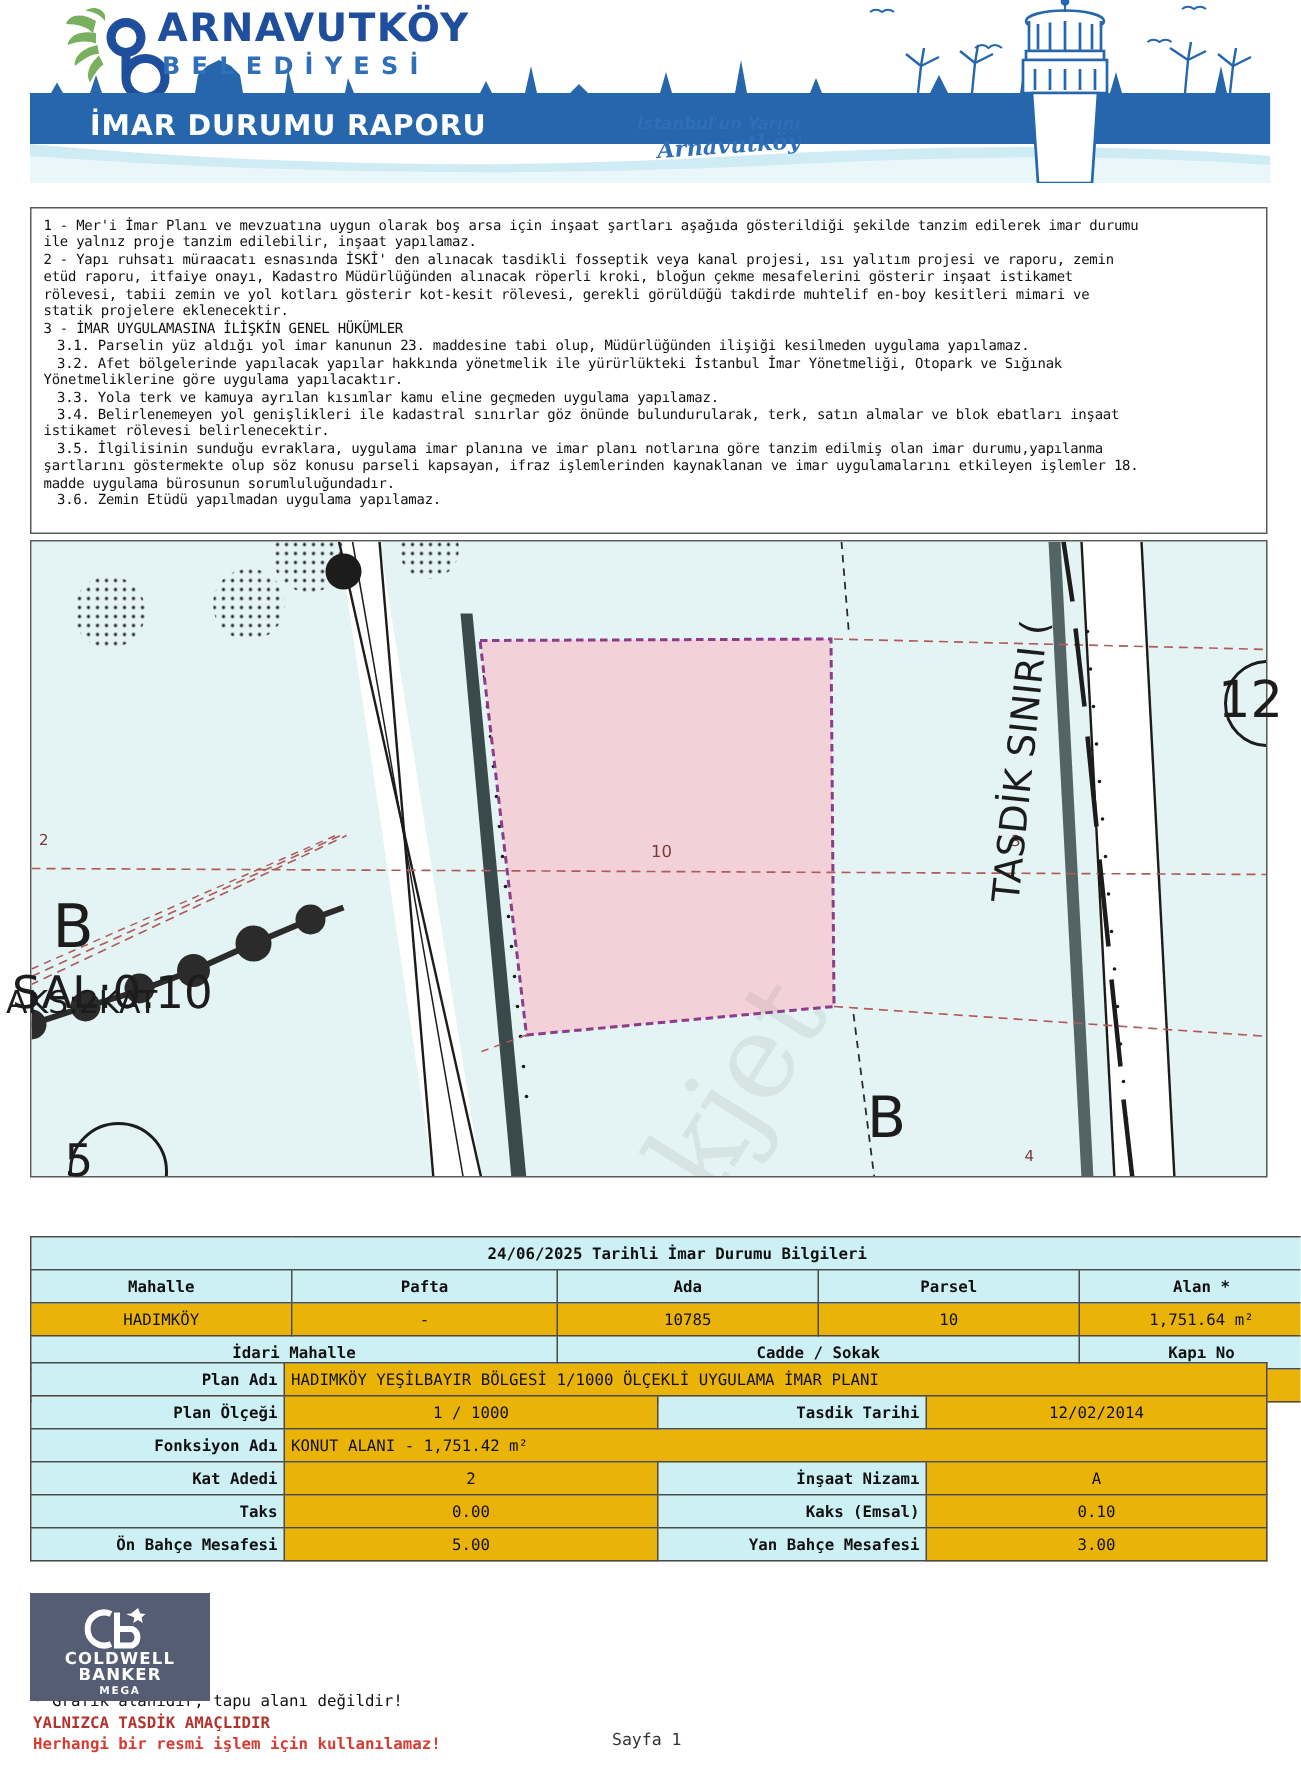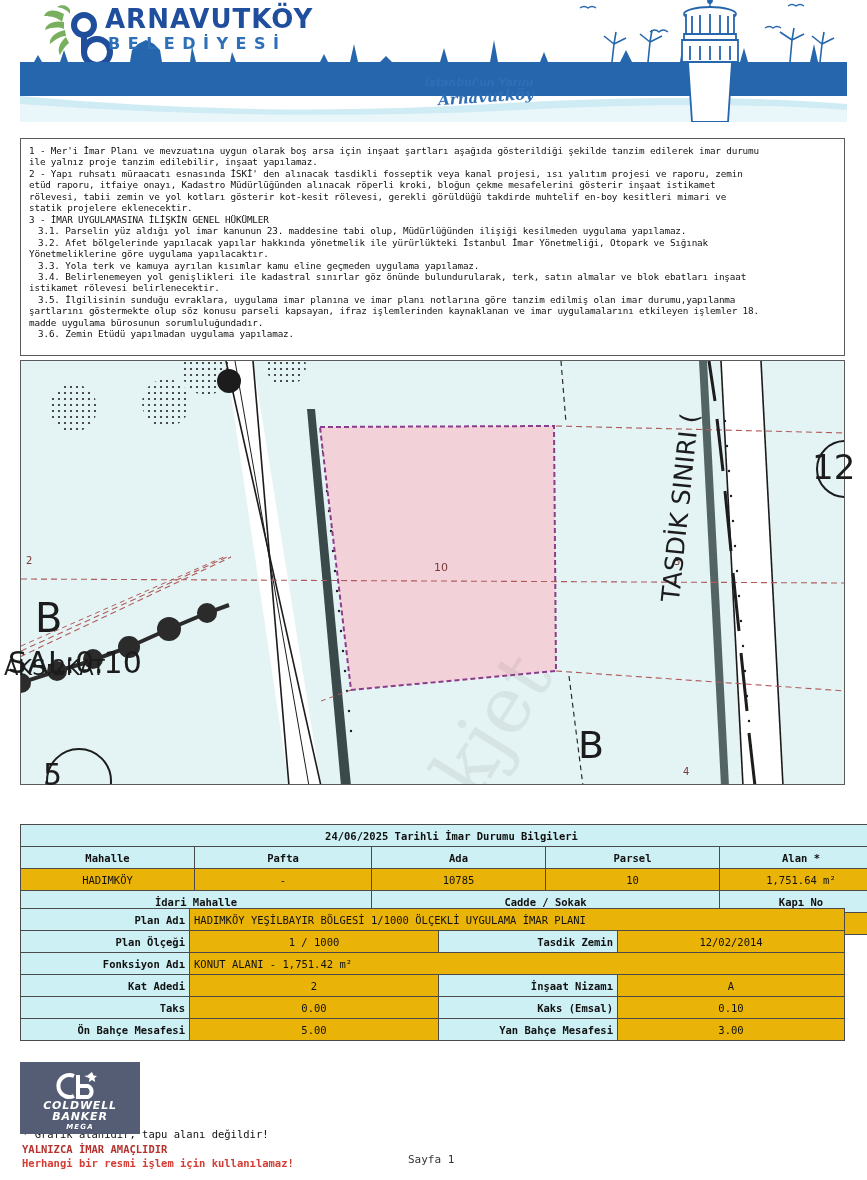--- a/index.html
+++ b/index.html
@@ -106,21 +106,21 @@
   .ttl{background:#cdf0f5;font-weight:bold;font-size:13.5px;height:23px;}
   .rlab{text-align:right !important;background:#cdf0f5;font-weight:bold;}
   .lval{text-align:left !important;}
 
   #t1{left:20px;top:824px;width:863px;}
   #t2{left:20px;top:908px;width:825px;}
 
   
   .cb-logo{
     position:absolute;left:20px;top:1062px;width:120px;height:72px;
-    background:#545d73;overflow:hidden;font-style:italic;
+    background:#545d73;overflow:hidden;
   }
   .cb-n1,.cb-n2,.cb-n3{
     position:absolute;left:0;right:0;text-align:center;color:#fff;
     font-family:"DejaVu Sans","Liberation Sans",sans-serif;font-weight:bold;
   }
   .cb-n1{top:37px;font-size:11px;letter-spacing:.8px;}
   .cb-n2{top:48px;font-size:11px;letter-spacing:.8px;}
   .cb-n3{top:61px;font-size:7px;letter-spacing:1.2px;}
 
   .foot-note{
@@ -194,20 +194,21 @@
         <path d="M630 32 q5 -4 9 0 q4 -4 9 0"></path>
         <path d="M560 8 q4 -3 8 0 q4 -3 8 0"></path>
         <path d="M745 28 q4 -3 8 0 q4 -3 8 0"></path>
         <path d="M768 6 q4 -3 8 0 q4 -3 8 0"></path>
       </g>
 
       <path d="M0 62 L827 62 L827 96 L0 96 Z" fill="#2566ad" opacity="0"></path>
     </svg>
     <div class="hdr-logo-text">ARNAVUTKÖY</div>
     <div class="hdr-logo-sub">BELEDİYESİ</div>
+    <div class="hdr-title">İMAR DURUMU RAPORU</div>
     <div class="hdr-slogan1">İstanbul'un Yarını</div>
     <div class="hdr-slogan2">Arnavutköy</div>
   </div>
 
   <div class="notes">
     <p>1 - Mer'i İmar Planı ve mevzuatına uygun olarak boş arsa için inşaat şartları aşağıda gösterildiği şekilde tanzim edilerek imar durumu</p>
     <p>ile yalnız proje tanzim edilebilir, inşaat yapılamaz.</p>
     <p>2 - Yapı ruhsatı müraacatı esnasında İSKİ' den alınacak tasdikli fosseptik veya kanal projesi, ısı yalıtım projesi ve raporu, zemin</p>
     <p>etüd raporu, itfaiye onayı, Kadastro Müdürlüğünden alınacak röperli kroki, bloğun çekme mesafelerini gösterir inşaat istikamet</p>
     <p>rölevesi, tabii zemin ve yol kotları gösterir kot-kesit rölevesi, gerekli görüldüğü takdirde muhtelif en-boy kesitleri mimari ve</p>
@@ -382,21 +383,21 @@
 
   <table class="tbl" id="t2">
     <tbody>
         <tr>
       <td class="rlab" style="width:160px">Plan Adı</td>
       <td class="wt lval" colspan="3">HADIMKÖY YEŞİLBAYIR BÖLGESİ 1/1000 ÖLÇEKLİ UYGULAMA İMAR PLANI</td>
     </tr>
     <tr>
       <td class="rlab">Plan Ölçeği</td>
       <td class="wt" style="width:240px">1 / 1000</td>
-      <td class="rlab" style="width:170px">Tasdik Zemin</td>
+      <td class="rlab" style="width:170px">Tasdik Tarihi</td>
       <td class="wt">12/02/2014</td>
     </tr>
     <tr>
       <td class="rlab">Fonksiyon Adı</td>
       <td class="wt lval" colspan="3">KONUT ALANI  - 1,751.42 m²</td>
     </tr>
     <tr>
       <td class="rlab">Kat Adedi</td>
       <td class="wt">2</td>
       <td class="rlab">İnşaat Nizamı</td>
@@ -411,21 +412,21 @@
     <tr>
       <td class="rlab">Ön Bahçe Mesafesi</td>
       <td class="wt">5.00</td>
       <td class="rlab">Yan Bahçe Mesafesi</td>
       <td class="wt">3.00</td>
     </tr>
   </tbody>
     </table>
 
   <div class="foot-note">* Grafik alanıdır, tapu alanı değildir!</div>
-  <div class="foot-w1">YALNIZCA İMAR AMAÇLIDIR</div>
+  <div class="foot-w1">YALNIZCA TASDİK AMAÇLIDIR</div>
   <div class="foot-w2">Herhangi bir resmi işlem için kullanılamaz!</div>
 
   <div class="cb-logo">
     <svg width="120" height="72" viewBox="0 0 120 72" style="position:absolute;left:0;top:0">
       <path d="M54 14 a11 11 0 1 0 0 20" fill="none" stroke="#fff" stroke-width="4"></path>
       <path d="M58 13 L58 35 L68 35 a6 6 0 0 0 0 -11 L58 24" fill="none" stroke="#fff" stroke-width="4"></path>
       <path d="M72 10 l1.6 3.6 L77 14 l-2.6 2.3 .8 3.7 -3.2 -2 -3.2 2 .8 -3.7 L64 14 l3.4 -.4 Z" fill="#fff"></path>
     </svg>
     <div class="cb-n1">COLDWELL</div>
     <div class="cb-n2">BANKER</div>

